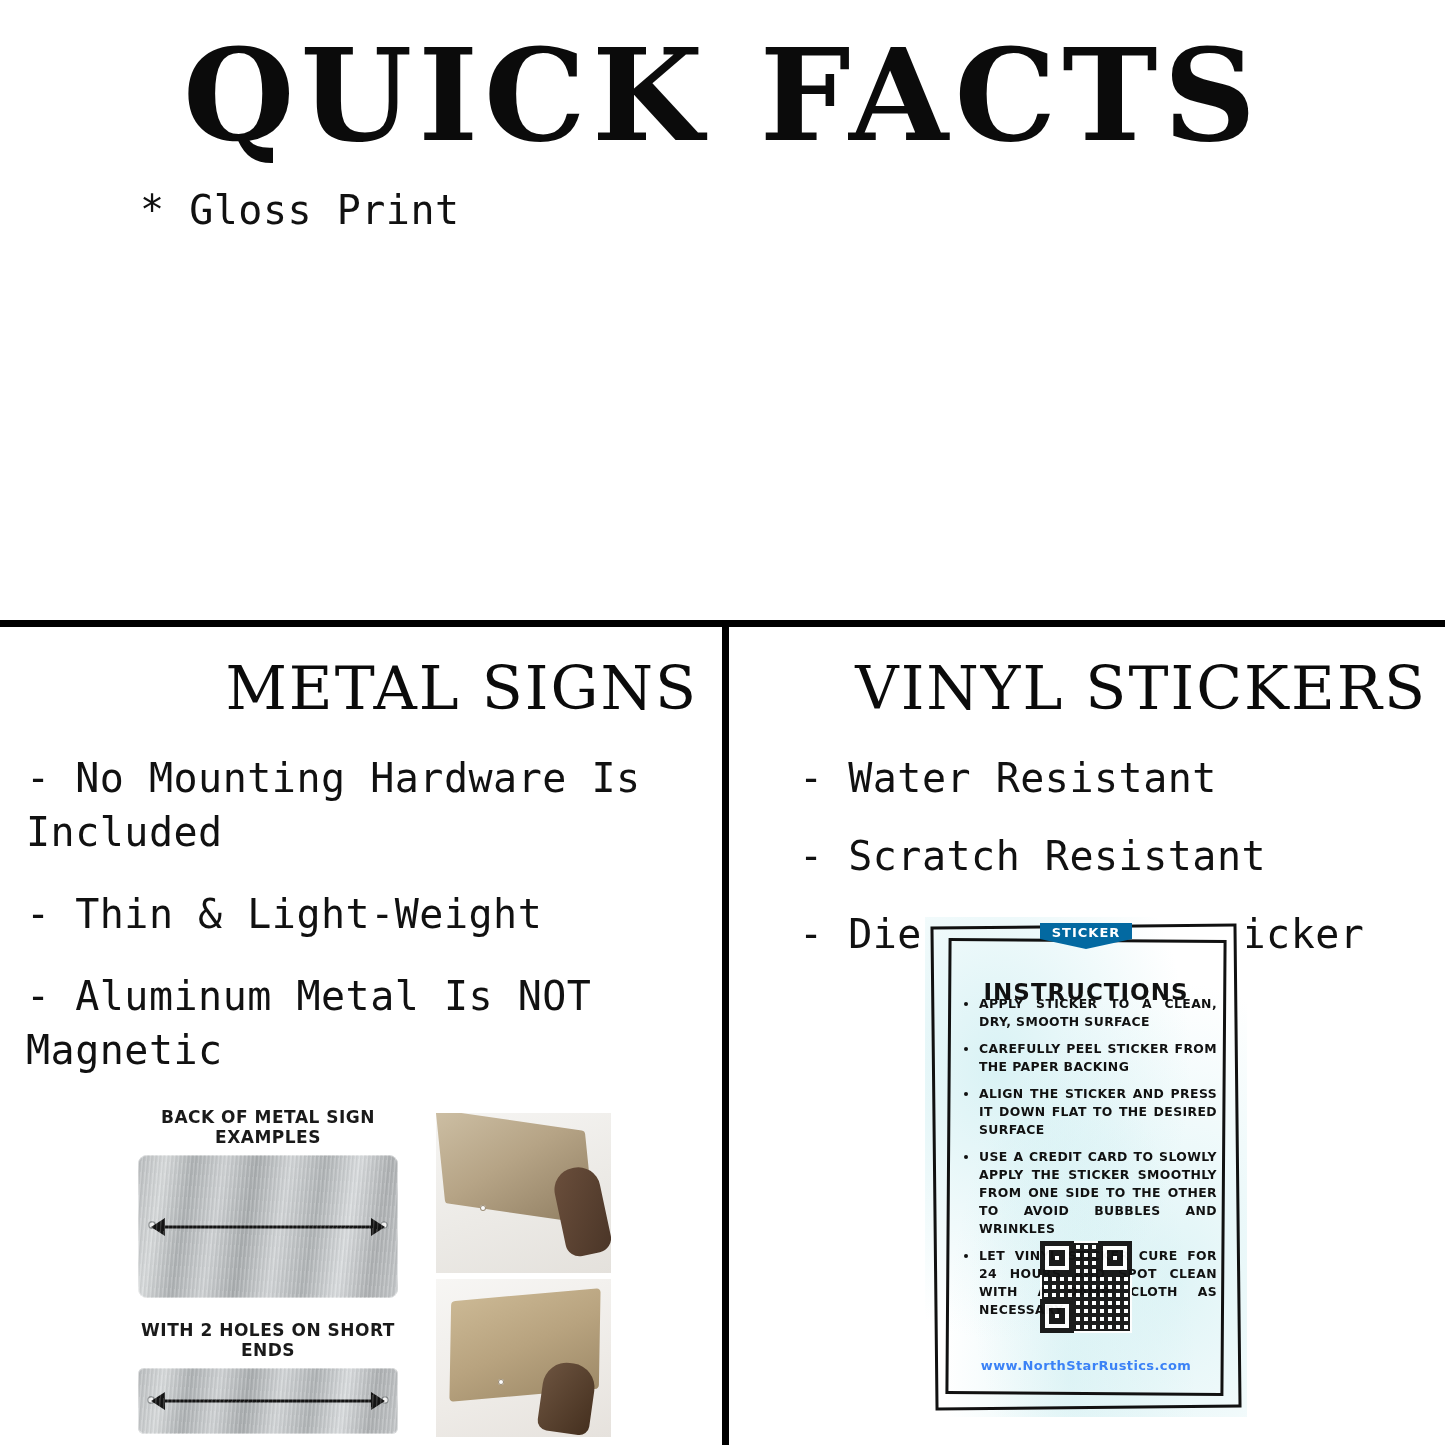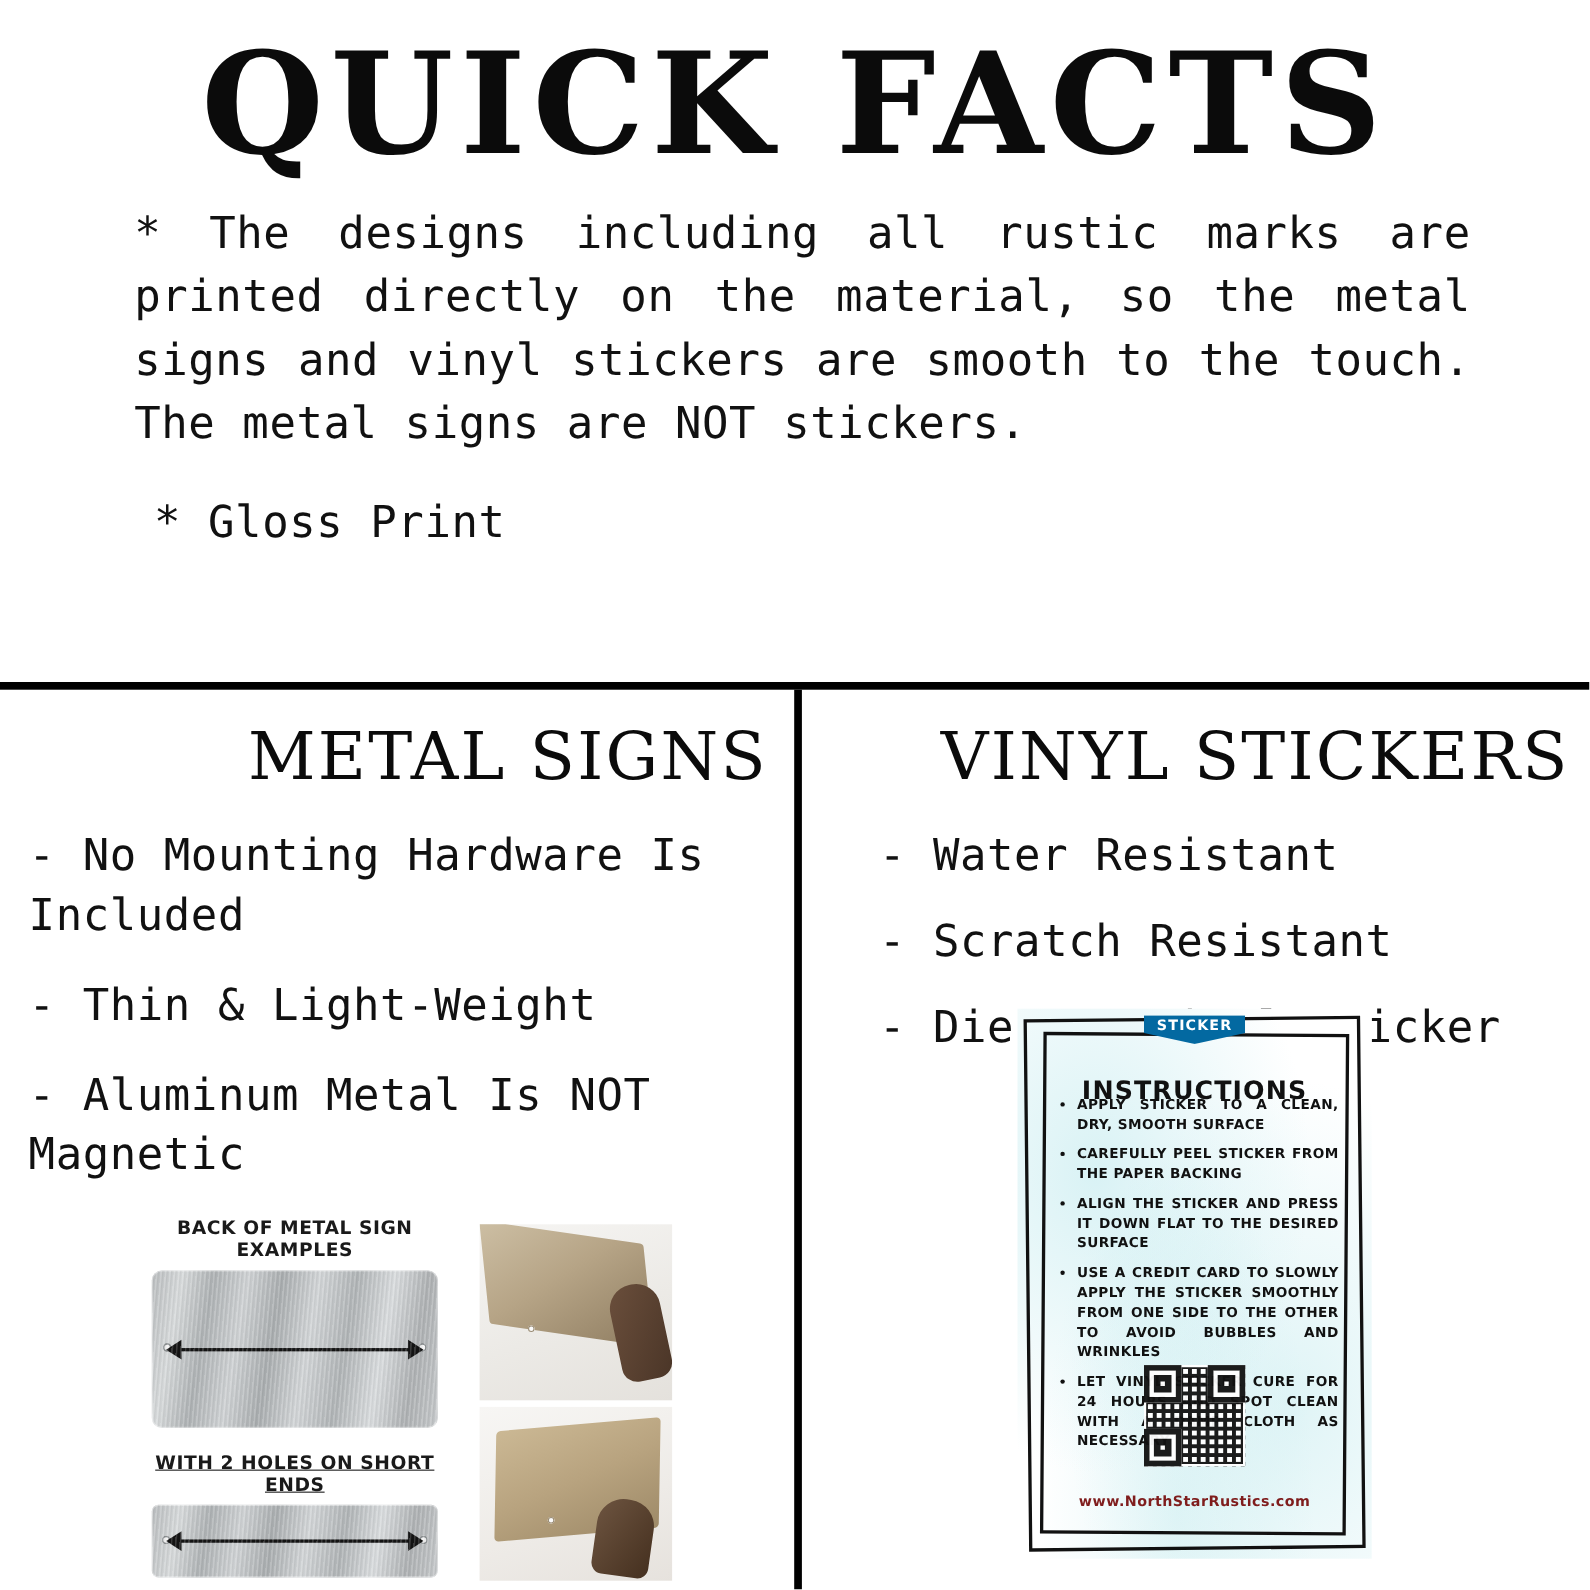--- a/index.html
+++ b/index.html
@@ -371,34 +371,33 @@
   }
   .sticker-url {
     position: absolute;
     left: 0; right: 0;
     bottom: 44px;
     text-align: center;
     font-family: "DejaVu Sans", sans-serif;
     font-weight: bold;
     font-size: 13px;
     letter-spacing: 0.4px;
-    color: #7f1d1d;
+    color: #3b82f6;
     z-index: 3;
   }
 </style>
 </head>
 <body>
 
 <div class="page">
 
   <div class="top-section">
     <h1 class="main-title">QUICK FACTS</h1>
 
     <div class="facts">
-      <p class="fact-main">* The designs including all rustic marks are printed directly on the material, so the metal signs and vinyl stickers are smooth to the touch. The metal signs are NOT stickers.</p>
       <p class="fact-line">* Gloss Print</p>
     </div>
   </div>
 
   <div class="hdivider"></div>
   <div class="vdivider"></div>
 
   <div class="col col-left">
     <h2 class="col-title">METAL SIGNS</h2>
     <p class="bullet">- No Mounting Hardware Is Included</p>
@@ -410,21 +409,21 @@
       <div class="metal-left-block">
         <p class="metal-caption">BACK OF METAL SIGN EXAMPLES</p>
         <div class="plate big">
           <span class="hole" style="left:10px; top:66px;"></span>
           <span class="hole" style="right:10px; top:66px;"></span>
           <span class="arrow-line"></span>
           <span class="arrow-head left"></span>
           <span class="arrow-head right"></span>
         </div>
 
-        <p class="metal-caption" style="margin-top:22px;text-decoration:underline;">WITH 2 HOLES ON SHORT ENDS</p>
+        <p class="metal-caption" style="margin-top:22px;">WITH 2 HOLES ON SHORT ENDS</p>
         <div class="plate thin">
           <span class="hole" style="left:9px; top:28px;"></span>
           <span class="hole" style="right:9px; top:28px;"></span>
           <span class="arrow-line"></span>
           <span class="arrow-head left"></span>
           <span class="arrow-head right"></span>
         </div>
       </div>
 
       <div class="photo photo-top">

